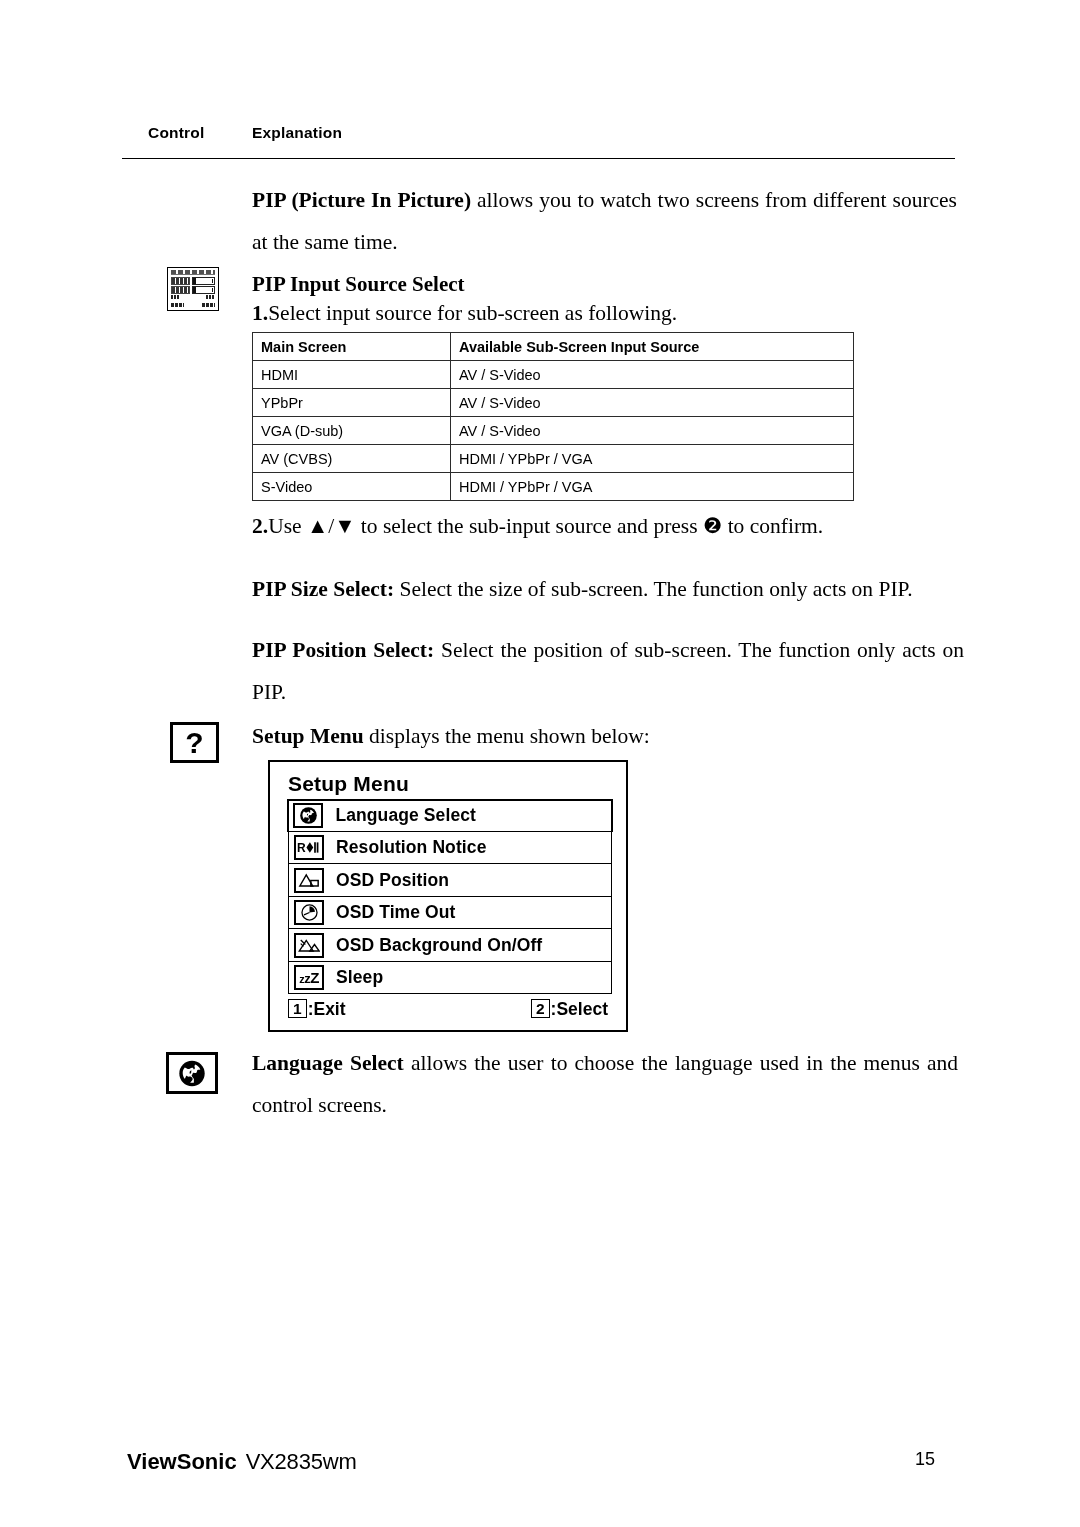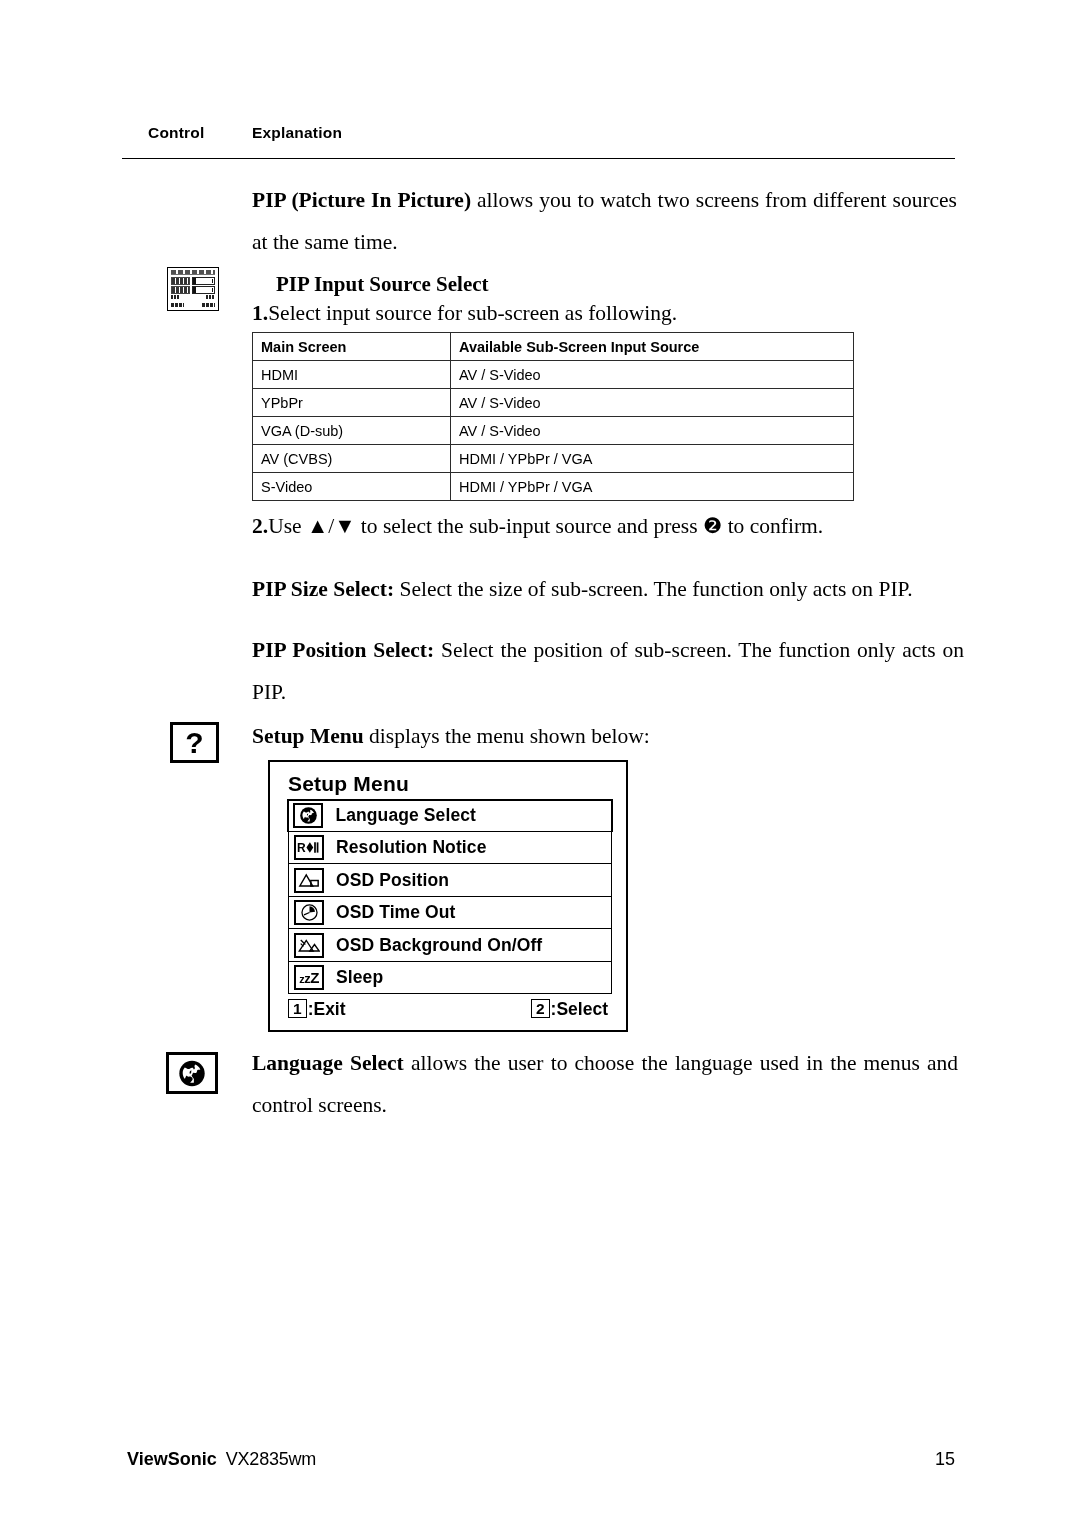--- a/index.html
+++ b/index.html
@@ -24,21 +24,21 @@
     font-weight:bold; font-size:15.5px; letter-spacing:.2px; }
   .rule { position:absolute; left:122px; top:158px; width:833px; height:0;
           border-top:1.6px solid #000; }
 
   
   .txt { position:absolute; font-size:21.5px; line-height:42px; }
   .b { font-weight:bold; }
   .just { text-align:justify; text-align-last:left; }
 
   #p-intro   { left:252px; top:179px;  width:705px; }
-  #h-pipinput{ left:252px; top:263px;  width:705px; font-weight:bold; font-size:21px;margin-left:24px; }
+  #h-pipinput{ left:252px; top:263px;  width:705px; font-weight:bold; font-size:21px; }
   #p-step1   { left:252px; top:292px;  width:705px; }
   #p-step2   { left:252px; top:505px;  width:705px; }
   #p-size    { left:252px; top:568px;  width:712px; }
   #p-pos     { left:252px; top:629px;  width:712px; }
   #p-setup   { left:252px; top:715px;  width:705px; }
   #p-lang    { left:252px; top:1042px; width:706px; }
 
   .step-no { font-family:"Liberation Serif", serif; font-weight:bold; }
 
   
@@ -120,26 +120,26 @@
   .keycap {
     display:inline-block; border:1.6px solid #000; padding:0 4px;
     font-size:15.5px; line-height:17px; margin-right:1px; vertical-align:1px;
   }
   .zzz { font-weight:bold; font-size:11px; letter-spacing:-.5px; }
   .zzz .z2{ font-size:13px; } .zzz .z3{ font-size:15px; }
 
   
   .footer-brand {
     position:absolute; left:127px; top:1449px;
-    font-family:"Liberation Sans", sans-serif; font-size:18px;
+    font-family:"Liberation Sans", sans-serif; font-size:22px;
   }
   .footer-brand b { font-weight:bold; }
   .footer-model { font-weight:normal; margin-left:9px; letter-spacing:-.2px; }
   .footer-page {
-    position:absolute; left:915px; top:1449px; width:40px; text-align:right;
+    position:absolute; left:915px; top:1449px; width:40px; text-align:left;
     font-family:"Liberation Sans", sans-serif; font-size:18px;
   }
 </style>
 </head>
 <body>
 
 <div class="page">
 
   <div class="colhead">Control</div>
   <div class="colhead-expl">Explanation</div>

